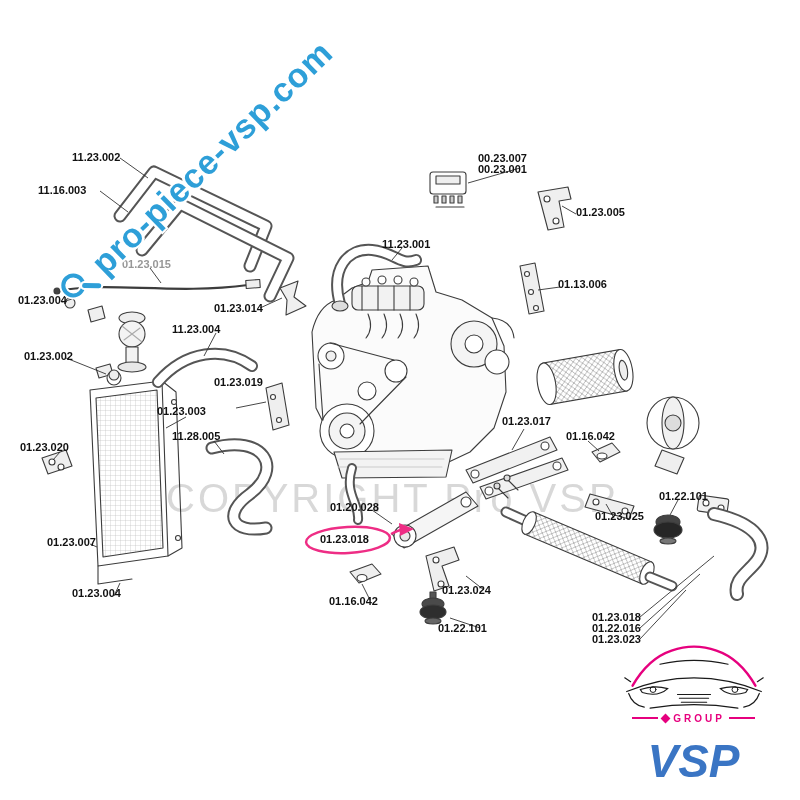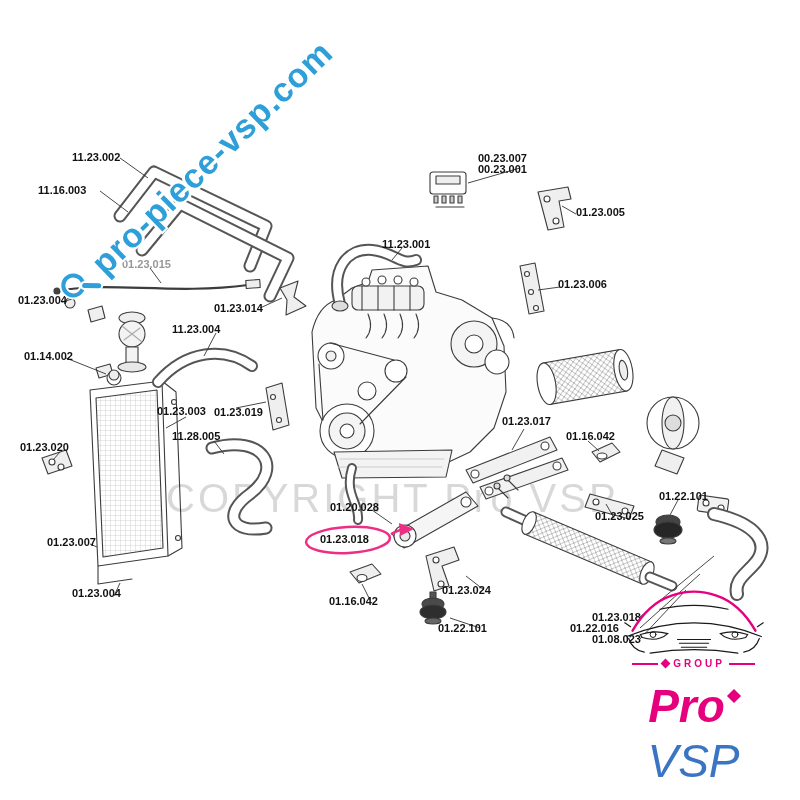--- a/index.html
+++ b/index.html
@@ -31,21 +31,21 @@
   }
 
   .logo { position:absolute; right:24px; bottom:18px; z-index:3; width:165px; text-align:center; }
   .logo .car { display:block; margin:0 auto 2px auto; }
   .group-row { display:flex; align-items:center; justify-content:center; gap:4px; margin-bottom:16px; }
   .group-line { width:26px; height:2px; background:#e6007e; }
   .group-hex { width:7px; height:7px; background:#e6007e; transform:rotate(45deg); }
   .group-text { color:#e6007e; font-size:10px; font-weight:bold; letter-spacing:3px; }
   .brand-top { font-size:46px; font-weight:bold; font-style:italic; color:#e6007e; line-height:.92; display:flex; align-items:flex-start; justify-content:center; gap:4px; }
   .brand-top .hex { width:10px; height:10px; background:#e6007e; transform:rotate(45deg); margin-top:6px; }
-  .brand-bottom { font-size:46px; font-weight:normal; font-style:italic; color:#3a75c4; line-height:.92;margin-top:12px; }
+  .brand-bottom { font-size:46px; font-weight:bold; font-style:italic; color:#3a75c4; line-height:.92;margin-top:12px; }
 </style>
 </head>
 <body>
 
 <div class="canvas">
 
   <div class="copyright">COPYRIGHT Pro VSP</div>
 
   <svg class="art" width="800" height="800" viewBox="0 0 800 800">
     <defs>
@@ -257,41 +257,41 @@
 
   <span class="part-label" style="left:72px;top:151px">11.23.002</span>
   <span class="part-label" style="left:38px;top:184px">11.16.003</span>
   <span class="part-label gray" style="left:122px;top:258px">01.23.015</span>
   <span class="part-label" style="left:18px;top:294px">01.23.004</span>
   <span class="part-label" style="left:214px;top:302px">01.23.014</span>
   <span class="part-label" style="left:382px;top:238px">11.23.001</span>
   <span class="part-label" style="left:478px;top:152px">00.23.007</span>
   <span class="part-label" style="left:478px;top:163px">00.23.001</span>
   <span class="part-label" style="left:576px;top:206px">01.23.005</span>
-  <span class="part-label" style="left:558px;top:278px">01.23.006</span>
+  <span class="part-label" style="left:558px;top:278px">01.13.006</span>
   <span class="part-label" style="left:172px;top:323px">11.23.004</span>
-  <span class="part-label" style="left:24px;top:350px">01.14.002</span>
+  <span class="part-label" style="left:24px;top:350px">01.23.002</span>
   <span class="part-label" style="left:157px;top:405px">01.23.003</span>
-  <span class="part-label" style="left:214px;top:406px">01.23.019</span>
+  <span class="part-label" style="left:214px;top:376px">01.23.019</span>
   <span class="part-label" style="left:172px;top:430px">11.28.005</span>
   <span class="part-label" style="left:20px;top:441px">01.23.020</span>
   <span class="part-label" style="left:502px;top:415px">01.23.017</span>
   <span class="part-label" style="left:566px;top:430px">01.16.042</span>
   <span class="part-label" style="left:659px;top:490px">01.22.101</span>
   <span class="part-label" style="left:330px;top:501px">01.20.028</span>
   <span class="part-label" style="left:595px;top:510px">01.23.025</span>
   <span class="part-label" style="left:320px;top:533px">01.23.018</span>
   <span class="part-label" style="left:47px;top:536px">01.23.007</span>
   <span class="part-label" style="left:72px;top:587px">01.23.004</span>
   <span class="part-label" style="left:329px;top:595px">01.16.042</span>
   <span class="part-label" style="left:442px;top:584px">01.23.024</span>
   <span class="part-label" style="left:438px;top:622px">01.22.101</span>
   <span class="part-label" style="left:592px;top:611px">01.23.018</span>
-  <span class="part-label" style="left:570px;top:622px">01.22.016</span>
-  <span class="part-label" style="left:592px;top:633px">01.08.023</span>
+  <span class="part-label" style="left:592px;top:622px">01.22.016</span>
+  <span class="part-label" style="left:592px;top:633px">01.23.023</span>
 
   <div class="watermark">
     <svg width="36" height="36" viewBox="0 0 36 36">
       <circle cx="14" cy="14" r="10" stroke="#fff" stroke-width="8" fill="none"></circle>
       <circle cx="14" cy="14" r="10" stroke="#2e9fd8" stroke-width="4" fill="none"></circle>
       <line x1="22" y1="22" x2="32" y2="32" stroke="#fff" stroke-width="9" stroke-linecap="round"></line>
       <line x1="22" y1="22" x2="32" y2="32" stroke="#2e9fd8" stroke-width="5" stroke-linecap="round"></line>
     </svg>
     <span class="wm-text">pro-piece-vsp.com</span>
   </div>
@@ -311,20 +311,16 @@
         <path d="M30,77 Q75,70 120,77" stroke="#1a1a1a" stroke-width="1.2"></path>
         <path d="M10,50 l-6,-4 M140,50 l6,-4" stroke="#1a1a1a" stroke-width="1.2"></path>
       </g>
     </svg>
     <div class="group-row">
       <span class="group-line"></span>
       <span class="group-hex"></span>
       <span class="group-text">GROUP</span>
       <span class="group-line"></span>
     </div>
-    <div class="brand-top">
-      <span>Pro</span>
-      <span class="hex"></span>
-    </div>
     <div class="brand-bottom">VSP</div>
   </div>
 
 </div>
 
 </body></html>

